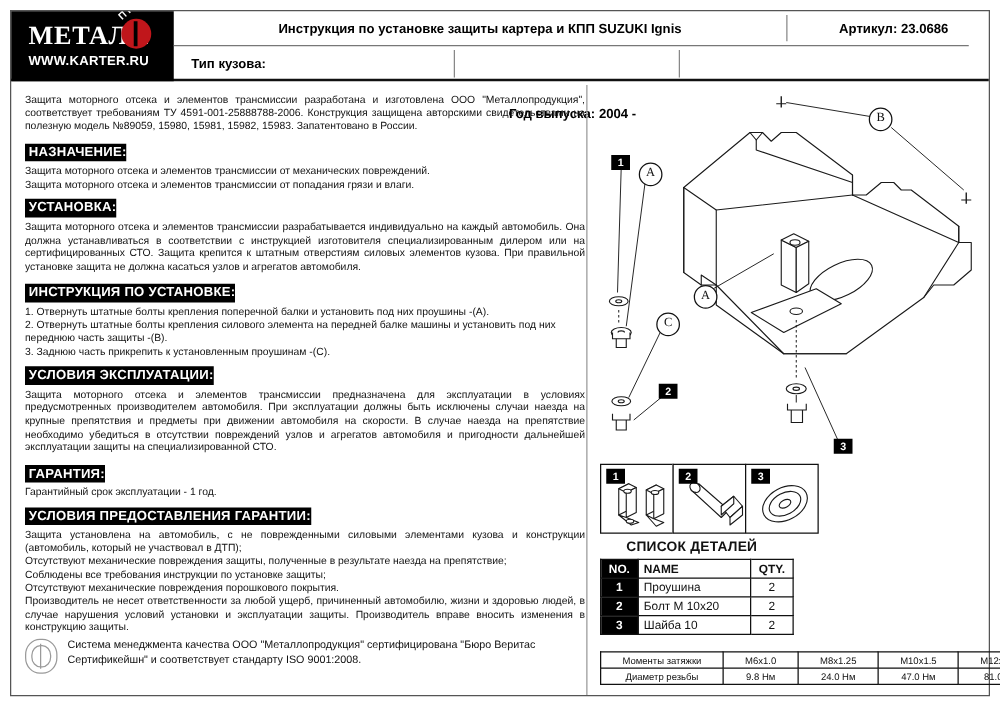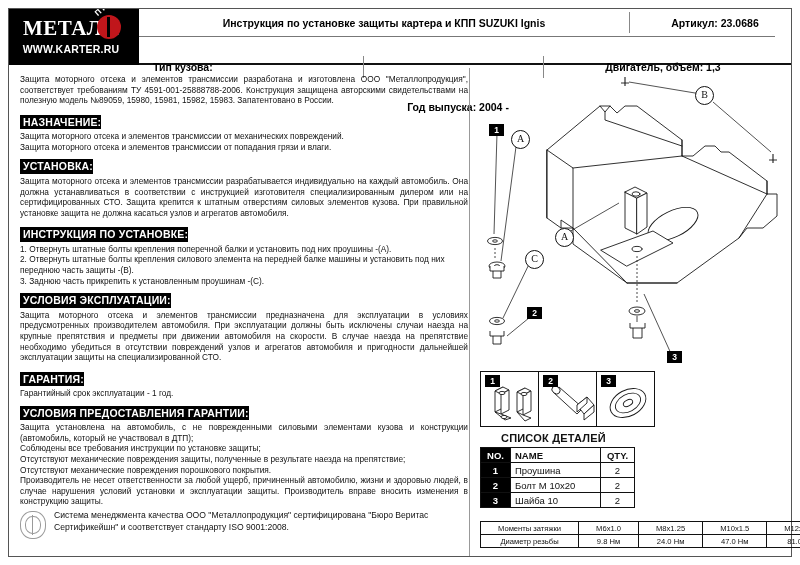--- a/index.html
+++ b/index.html
@@ -45,21 +45,21 @@
     position:absolute;left:84px;top:2px;width:52px;height:52px;
     color:#fff;font-size:8px;font-weight:bold;
     transform:rotate(-42deg);transform-origin:left top;
     letter-spacing:2px;white-space:nowrap;
   }
   .hdr-top{
     position:absolute;left:130px;top:0;right:16px;height:28px;
     border-bottom:1px solid #777;box-sizing:border-box;padding-left:31px;
   }
   .hdr-bot{
-    position:absolute;left:130px;top:44px;right:0;height:28px;
+    position:absolute;left:130px;top:28px;right:0;height:28px;
     box-sizing:border-box;
   }
   .hcell{
     position:absolute;top:0;height:100%;display:flex;align-items:center;
     font-size:10.5px;font-weight:bold;color:#000;box-sizing:border-box;
   }
   .vdiv{position:absolute;top:3px;bottom:3px;width:1px;background:#888;}
 
   
   .left{
@@ -175,21 +175,20 @@
       <div class="hcell" style="left:0;width:490px;justify-content:center;">Инструкция по установке защиты картера и КПП  SUZUKI  Ignis</div>
       <div class="vdiv" style="left:490px;"></div>
       <div class="hcell" style="left:500px;width:152px;justify-content:center;">Артикул: 23.0686</div>
     </div>
 
     <div class="hdr-bot">
       <div class="hcell" style="left:14px;width:200px;">Тип кузова:</div>
       <div class="vdiv" style="left:224px;"></div>
       <div class="hcell" style="left:234px;width:170px;justify-content:center;margin-top:40px;">Год выпуска: 2004 -</div>
       <div class="vdiv" style="left:404px;"></div>
-      <div class="hcell" style="left:414px;width:220px;justify-content:center;">Двигатель, объем: 1,3</div>
     </div>
   </div>
 
   <div class="left">
 
     <p class="para">Защита моторного отсека и элементов трансмиссии разработана и изготовлена ООО "Металлопродукция", соответствует требованиям ТУ 4591-001-25888788-2006. Конструкция защищена авторскими свидетельствами на полезную модель №89059, 15980, 15981, 15982, 15983. Запатентовано в России.</p>
 
     <div class="sect">НАЗНАЧЕНИЕ:</div>
     <div class="lines">
       <p>Защита моторного отсека и элементов трансмиссии от механических повреждений.</p>
@@ -210,22 +209,22 @@
     <p class="para">Защита моторного отсека и элементов трансмиссии предназначена для эксплуатации в условиях предусмотренных производителем автомобиля. При эксплуатации должны быть исключены случаи наезда на крупные препятствия и предметы при движении автомобиля на скорости. В случае наезда на препятствие необходимо убедиться в отсутствии повреждений узлов и агрегатов автомобиля и пригодности дальнейшей эксплуатации защиты на специализированной СТО.</p>
 
     <div class="sect">ГАРАНТИЯ:</div>
     <div class="lines">
       <p>Гарантийный срок эксплуатации - 1 год.</p>
     </div>
 
     <div class="sect">УСЛОВИЯ ПРЕДОСТАВЛЕНИЯ ГАРАНТИИ:</div>
     <div class="lines">
       <p>Защита установлена на автомобиль, с не поврежденными силовыми элементами кузова и конструкции (автомобиль, который не участвовал в ДТП);</p>
+      <p>Отсутствуют механические повреждения защиты, полученные в результате наезда на препятствие;</p>
       <p>Соблюдены все требования инструкции по установке защиты;</p>
-      <p>Отсутствуют механические повреждения защиты, полученные в результате наезда на препятствие;</p>
       <p>Отсутствуют механические повреждения порошкового покрытия.</p>
       <p>Производитель не несет ответственности за любой ущерб, причиненный автомобилю,  жизни и здоровью людей, в случае нарушения условий установки и эксплуатации защиты. Производитель вправе вносить изменения в конструкцию защиты.</p>
     </div>
   </div>
 
   <div class="cert">
     <div class="cert-seal"></div>
     <div class="cert-txt">Система менеджмента качества ООО "Металлопродукция" сертифицирована "Бюро Веритас Сертификейшн" и соответствует стандарту ISO 9001:2008.</div>
   </div>
 

